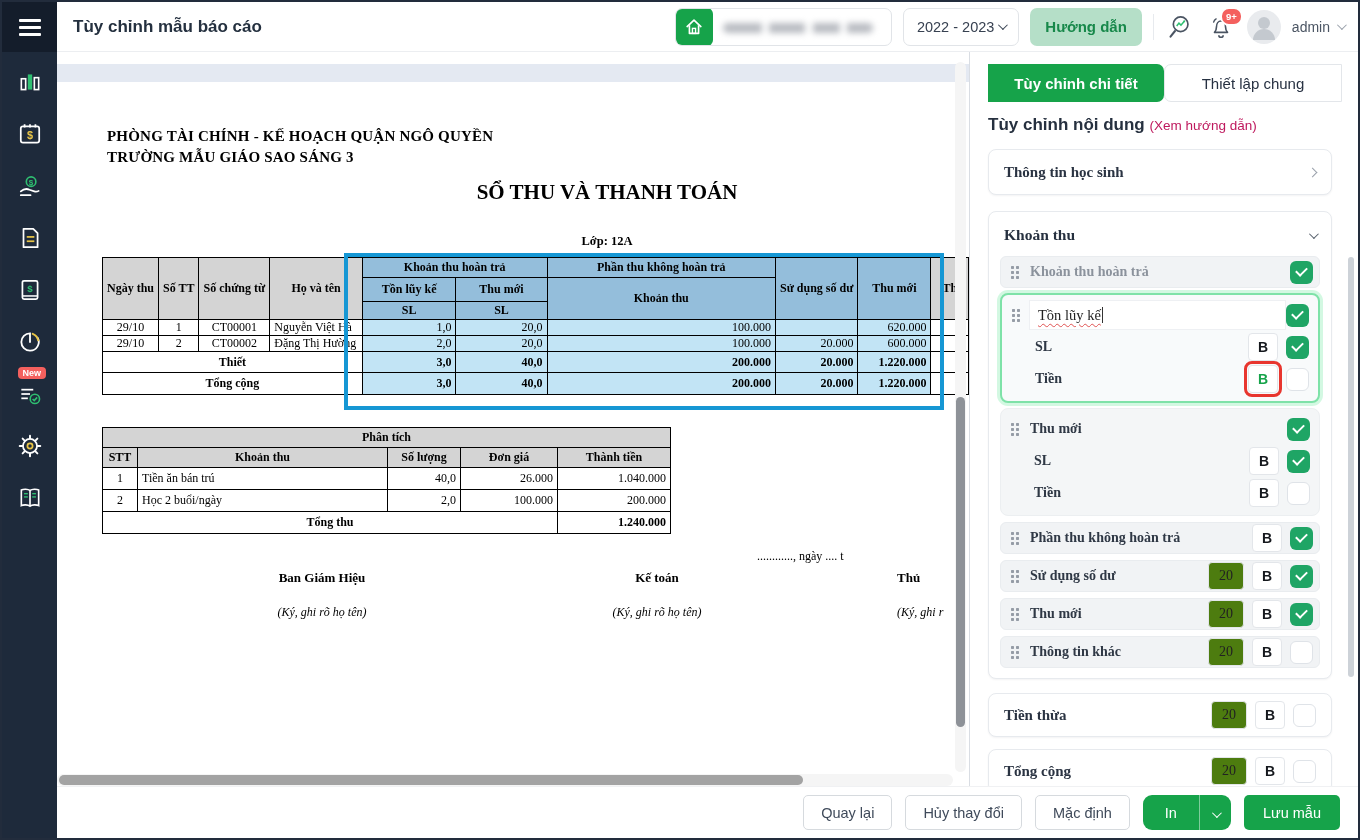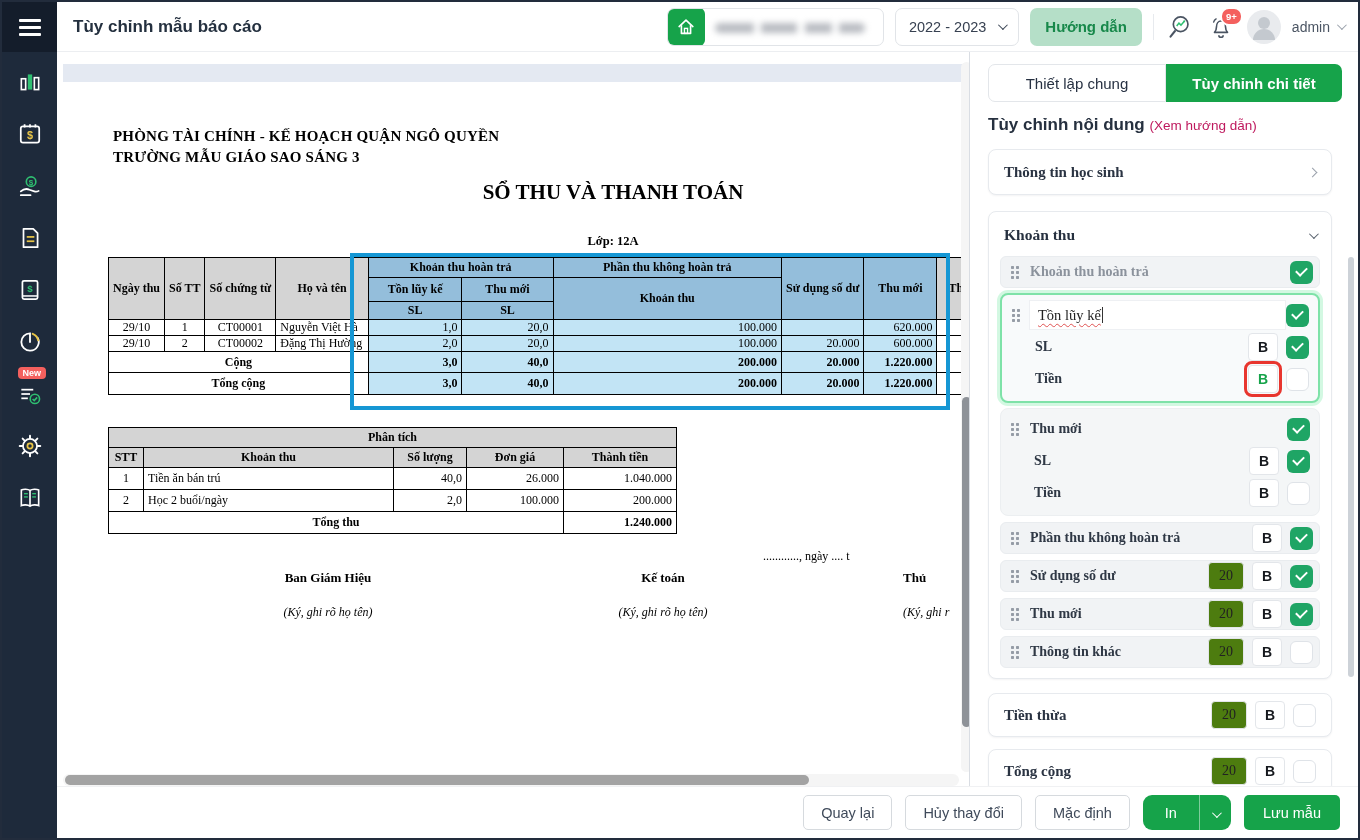--- a/index.html
+++ b/index.html
@@ -16,36 +16,36 @@
 
   
   .topbar { position:absolute; left:55px; top:0; right:0; height:50px; background:#fff; border-bottom:1px solid #eceef1; display:flex; align-items:center; padding:0 14px 0 16px; z-index:20; }
   .page-title { font-size:17px; font-weight:600; color:#24303f; }
   .top-right { margin-left:auto; display:flex; align-items:center; gap:11px; }
   .search-wrap { display:flex; align-items:center; border:1px solid #e1e4e8; border-radius:7px; height:38px; overflow:hidden; background:#fff; }
   .home-btn { width:37px; height:38px; background:#16a34a; display:flex; align-items:center; justify-content:center; border:none; cursor:pointer; border-radius:6px; }
   .search-input { position:relative; width:178px; height:100%; }
   .blur-blob { position:absolute; top:14px; left:10px; width:150px; height:10px; border-radius:5px;
      background:linear-gradient(90deg,#b9bcc2 0 26%,transparent 26% 31%,#b9bcc2 31% 55%,transparent 55% 60%,#b9bcc2 60% 78%,transparent 78% 83%,#b9bcc2 83% 100%); filter:blur(3px); }
-  .year-select { display:flex; align-items:center; gap:12px; border:1px solid #e1e4e8; border-radius:7px; height:38px; padding:0 13px; font-size:14.5px; color:#374151; cursor:pointer; background:#fff; }
+  .year-select { display:flex; align-items:center; gap:4px; border:1px solid #e1e4e8; border-radius:7px; height:38px; padding:0 13px; font-size:14.5px; color:#374151; cursor:pointer; background:#fff; }
   .guide-btn { height:38px; border:none; border-radius:7px; background:#b5dfc8; color:#17884a; font-size:15px; font-weight:600; padding:0 15px; cursor:pointer; font-family:"Liberation Sans",sans-serif; }
   .top-divider { width:1px; height:26px; background:#e7eaee; }
   .icon-btn { position:relative; background:none; border:none; cursor:pointer; width:30px; height:30px; display:flex; align-items:center; justify-content:center; }
   .bell-badge { position:absolute; top:-5px; right:-7px; background:#f4605e; color:#fff; border-radius:9px; font-size:9.5px; font-weight:bold; padding:2px 4px; border:2px solid #fff; }
   .avatar { width:34px; height:34px; border-radius:50%; background:#e9ebee; display:flex; align-items:flex-end; justify-content:center; overflow:hidden; cursor:pointer; }
   .admin-name { font-size:14px; color:#4b5563; display:flex; align-items:center; gap:7px; cursor:pointer; }
 
   .chev { display:inline-block; width:7px; height:7px; border-right:1.8px solid #9aa1ab; border-bottom:1.8px solid #9aa1ab; transform:rotate(45deg) translateY(-2px); }
   .chev.right { transform:rotate(-45deg); }
   .chev.dark { border-color:#57606c; }
   .chev.white { border-color:#fff; }
   .chev.navy { border-color:#3a4454; }
 
   
-  .preview { position:absolute; left:61px; top:50px; width:912px; height:736px; background:#fff; overflow:hidden; }
+  .preview { position:absolute; left:55px; top:50px; width:912px; height:736px; background:#fff; overflow:hidden; }
   .canvas-strip { position:absolute; left:0; top:12px; width:100%; height:18px; background:#e4e9f2; }
   .doc { position:absolute; inset:0; font-family:"Liberation Serif", serif; color:#000; }
   .org { position:absolute; left:50px; font-size:15px; font-weight:bold; letter-spacing:.2px; }
   .doc-title { position:absolute; left:350px; width:400px; text-align:center; font-size:21px; font-weight:bold; }
   .doc-sub { position:absolute; left:350px; width:400px; text-align:center; font-size:12.5px; font-weight:bold; }
 
   table.dtable { border-collapse:collapse; table-layout:fixed; font-size:12px; }
   table.dtable th, table.dtable td { border:1px solid #000; padding:0 4px; overflow:hidden; white-space:nowrap; }
   table.dtable th { background:#d4d4d4; font-weight:bold; text-align:center; }
   .mtable-wrap { position:absolute; left:45px; top:205px; }
@@ -334,21 +334,21 @@
               <td class="ctr">CT00002</td>
               <td>Đặng Thị Hường</td>
               <td class="bc num">2,0</td>
               <td class="bc num">20,0</td>
               <td class="bc num">100.000</td>
               <td class="bc num">20.000</td>
               <td class="bc num">600.000</td>
               <td></td>
             </tr>
             <tr style="height:21px">
-              <td colspan="4" class="sumlab">Cộng</td>
+              <td colspan="4" class="sumlab">Thiết</td>
               <td class="bb">3,0</td>
               <td class="bb">40,0</td>
               <td class="bb">200.000</td>
               <td class="bb">20.000</td>
               <td class="bb">1.220.000</td>
               <td></td>
             </tr>
             <tr style="height:22px">
               <td colspan="4" class="sumlab">Tổng cộng</td>
               <td class="bb">3,0</td>
@@ -425,22 +425,22 @@
     <div class="v-scroll">
         <div class="v-thumb"></div>
       </div>
     <div class="h-scroll">
         <div class="h-thumb"></div>
       </div>
   </main>
 
   <section class="panel">
     <div class="tabs">
+      <div class="tab detail">Tùy chỉnh chi tiết</div>
       <div class="tab general">Thiết lập chung</div>
-      <div class="tab detail">Tùy chỉnh chi tiết</div>
     </div>
     <div class="panel-heading">
       <span>Tùy chỉnh nội dung</span>
       <span class="guide-link">(Xem hướng dẫn)</span>
     </div>
 
     <div class="card simple">
       <span class="card-label">Thông tin học sinh</span>
       <span class="flex-sp"></span>
       <span class="chev right"></span>

